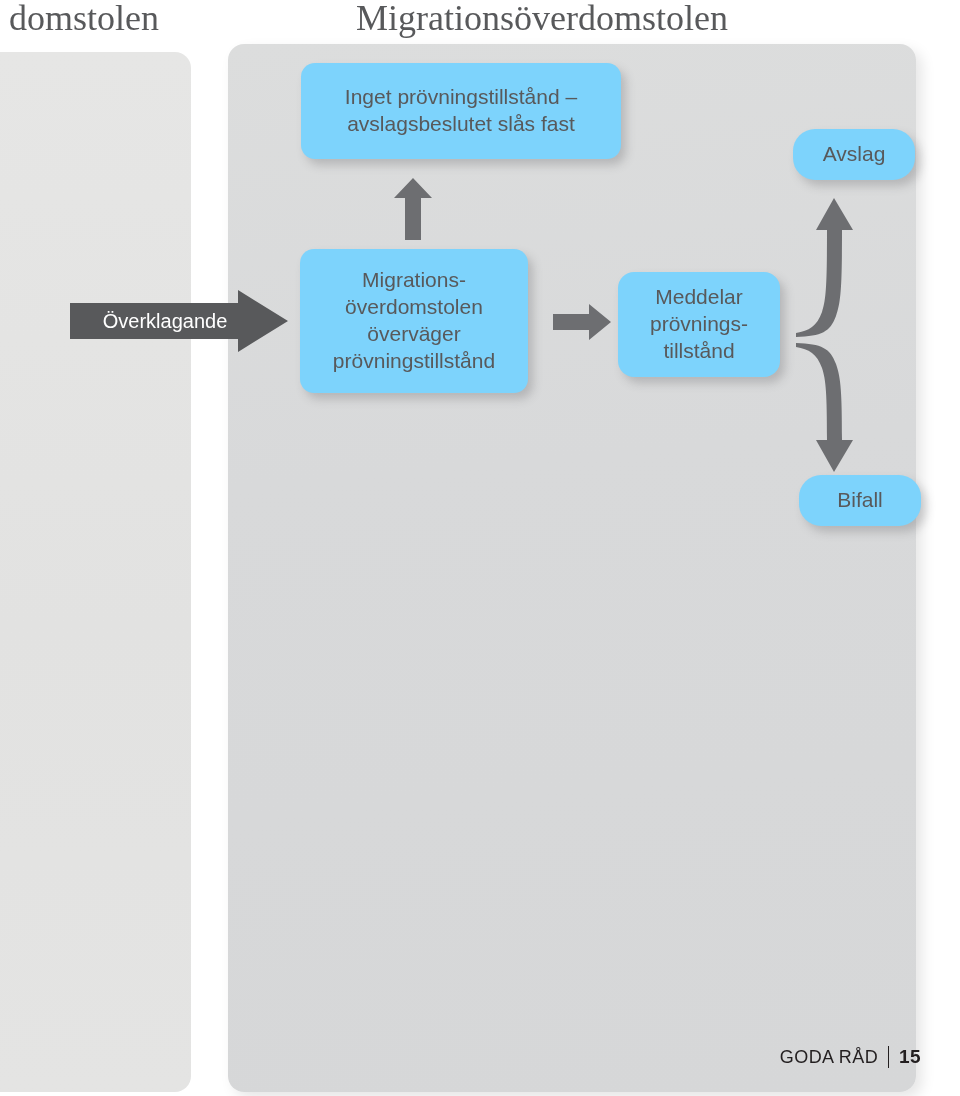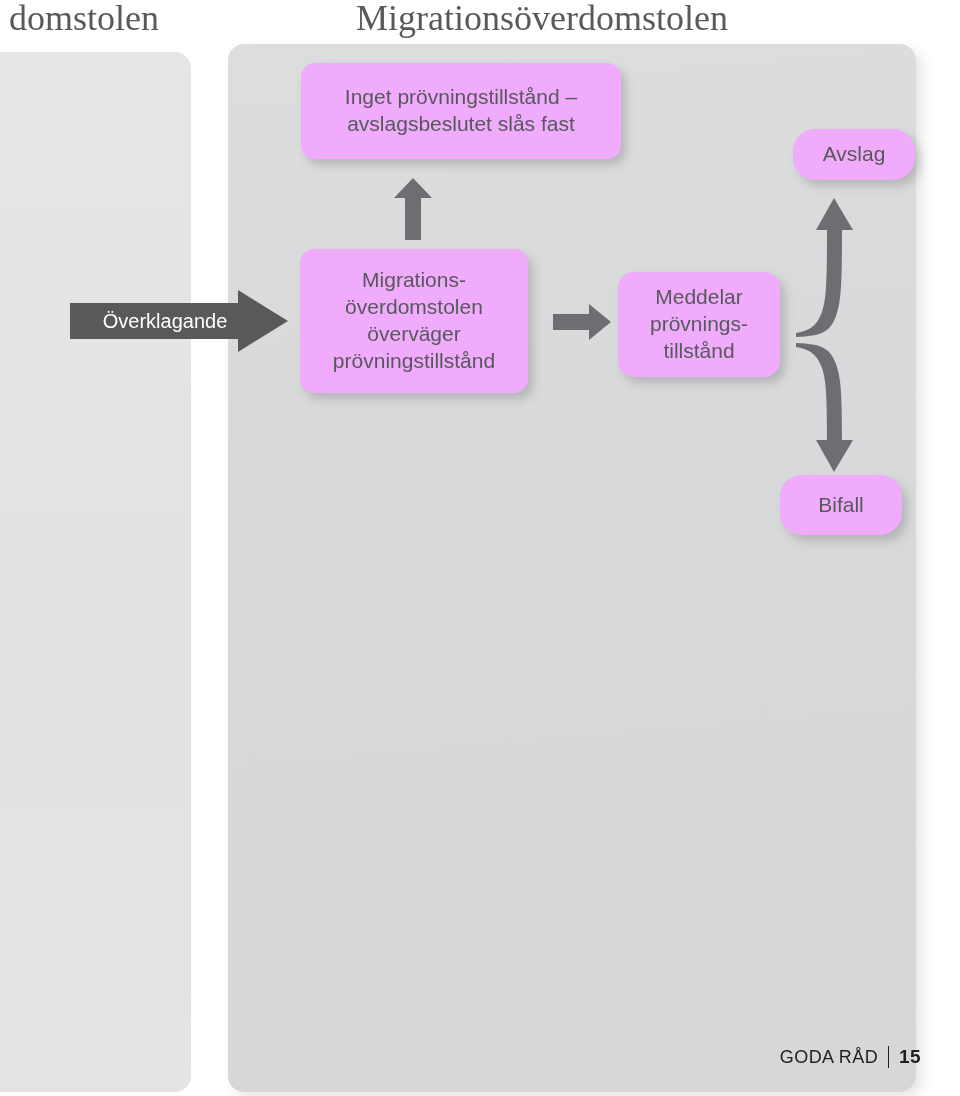--- a/index.html
+++ b/index.html
@@ -52,21 +52,21 @@
     top: 44px;
     width: 688px;
     height: 1048px;
     background: linear-gradient(175deg, #dcdddd 0%, #d8d9da 40%, #d6d7d8 100%);
     box-shadow: 6px 6px 14px rgba(0,0,0,0.10);
   }
 
   
   .node {
     position: absolute;
-    background: #f0abfc;
+    background: #7dd3fc;
     border-radius: 14px;
     box-shadow: 5px 6px 10px rgba(90,90,95,0.28);
     color: #58595b;
     display: flex;
     align-items: center;
     justify-content: center;
     text-align: center;
     line-height: 1.28;
     box-sizing: border-box;
   }
@@ -98,24 +98,24 @@
   }
   #node-rejection {
     left: 793px;
     top: 129px;
     width: 122px;
     height: 51px;
     font-size: 21px;
     border-radius: 22px;
   }
   #node-approval {
-    left: 780px;
+    left: 799px;
     top: 475px;
     width: 122px;
-    height: 60px;
+    height: 51px;
     font-size: 21px;
     border-radius: 22px;
   }
 
   
   .arrow {
     position: absolute;
   }
   #arrow-up-to-nopt {
     left: 394px;

